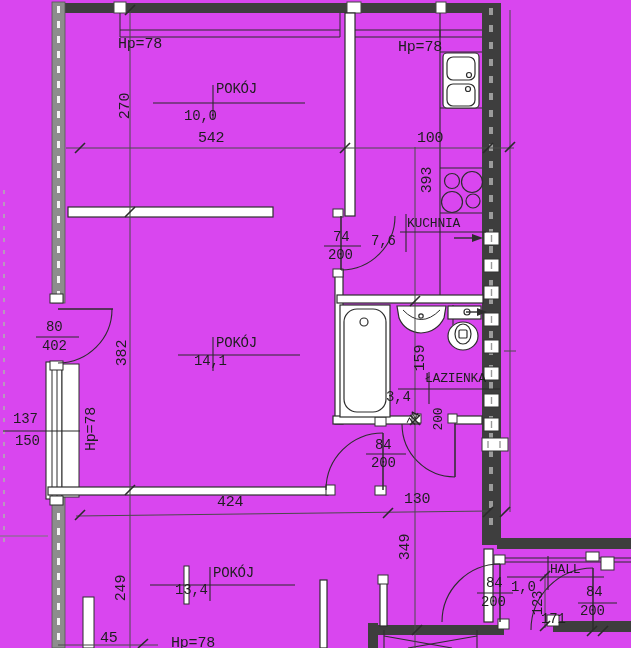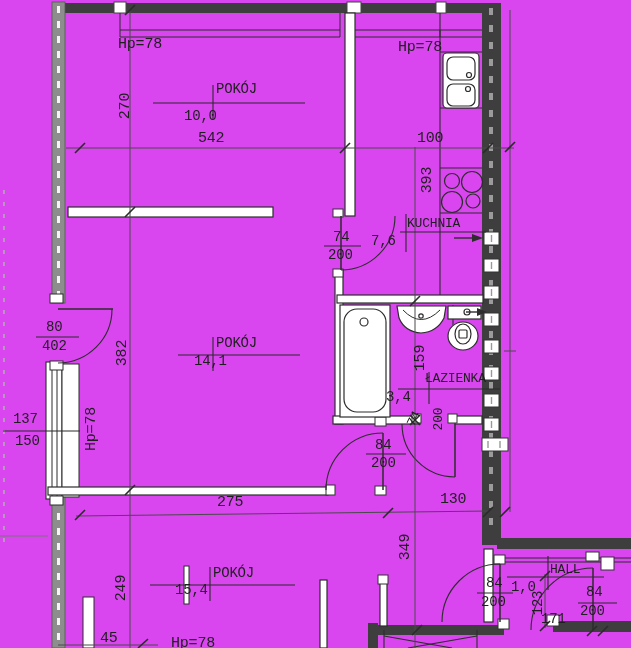--- a/index.html
+++ b/index.html
@@ -279,26 +279,26 @@
 <span class="lb s14" style="left:13px;top:412px">137</span>
 <span class="lb s14" style="left:15px;top:434px">150</span>
 <span class="lb v" style="left:91px;top:429px">Hp=78</span>
 <span class="lb v" style="left:420px;top:358px">159</span>
 <span class="lb s13" style="left:425px;top:372px">ŁAZIENKA</span>
 <span class="lb s14" style="left:386px;top:390px">3,4</span>
 <span class="lb s13 r65" style="left:414px;top:419px">74</span>
 <span class="lb s13 v" style="left:438px;top:419px">200</span>
 <span class="lb s14" style="left:375px;top:438px">84</span>
 <span class="lb s14" style="left:371px;top:456px">200</span>
-<span class="lb" style="left:217px;top:495px">275</span>
-<span class="lb" style="left:440px;top:492px">130</span>
+<span class="lb" style="left:217px;top:495px">424</span>
+<span class="lb" style="left:404px;top:492px">130</span>
 <span class="lb v" style="left:405px;top:547px">349</span>
 <span class="lb v" style="left:121px;top:588px">249</span>
 <span class="lb s14" style="left:213px;top:566px">POKÓJ</span>
-<span class="lb s14" style="left:175px;top:583px">15,4</span>
+<span class="lb s14" style="left:175px;top:583px">13,4</span>
 <span class="lb" style="left:100px;top:631px">45</span>
 <span class="lb" style="left:171px;top:636px">Hp=78</span>
 <span class="lb s13" style="left:550px;top:563px">HALL</span>
 <span class="lb s14" style="left:511px;top:580px">1,0</span>
 <span class="lb s14" style="left:486px;top:576px">84</span>
 <span class="lb s14" style="left:481px;top:595px">200</span>
 <span class="lb s14 v" style="left:538px;top:603px">123</span>
 <span class="lb s14" style="left:541px;top:612px">171</span>
 <span class="lb s14" style="left:586px;top:585px">84</span>
 <span class="lb s14" style="left:580px;top:604px">200</span>

